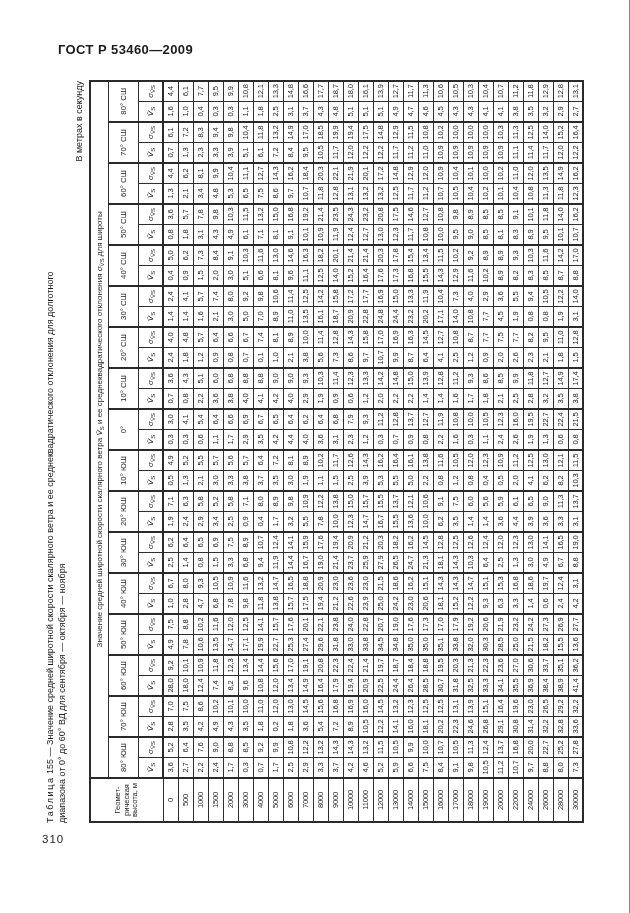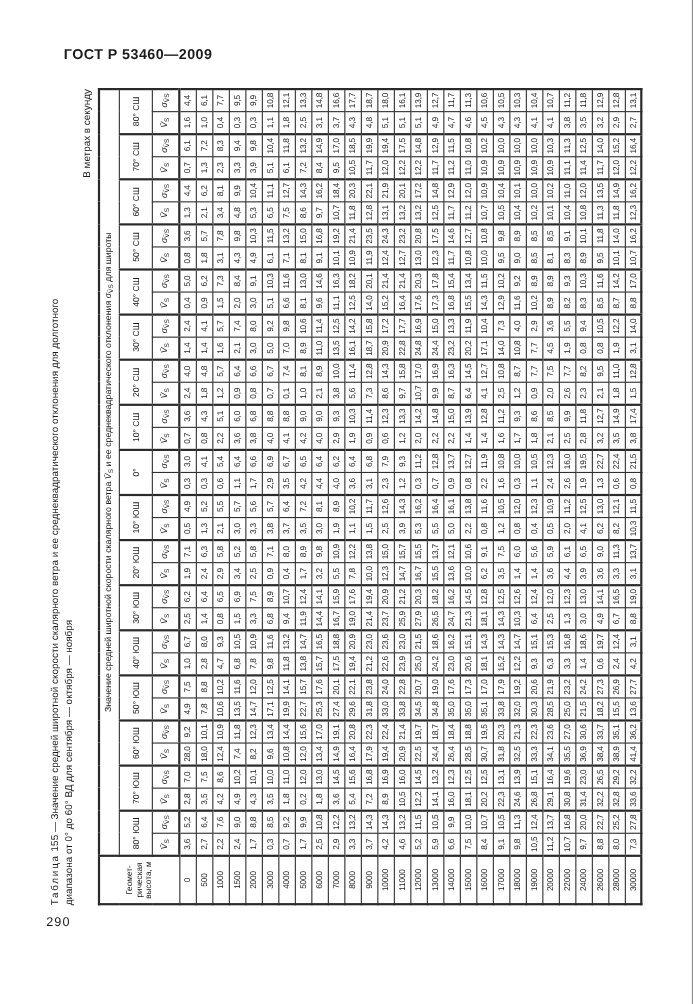--- a/index.html
+++ b/index.html
@@ -1175,15 +1175,15 @@
             <td>16,2</td>
             <td class="gl">12,2</td>
             <td>16,4</td>
             <td class="gl">2,7</td>
             <td>13,1</td>
           </tr>
         </tbody>
     </table>
   </div>
 
-  <div class="page-num">290</div>
+  <div class="page-num">310</div>
   <div class="scan-edge"></div>
 </div>
 
 </body></html>

